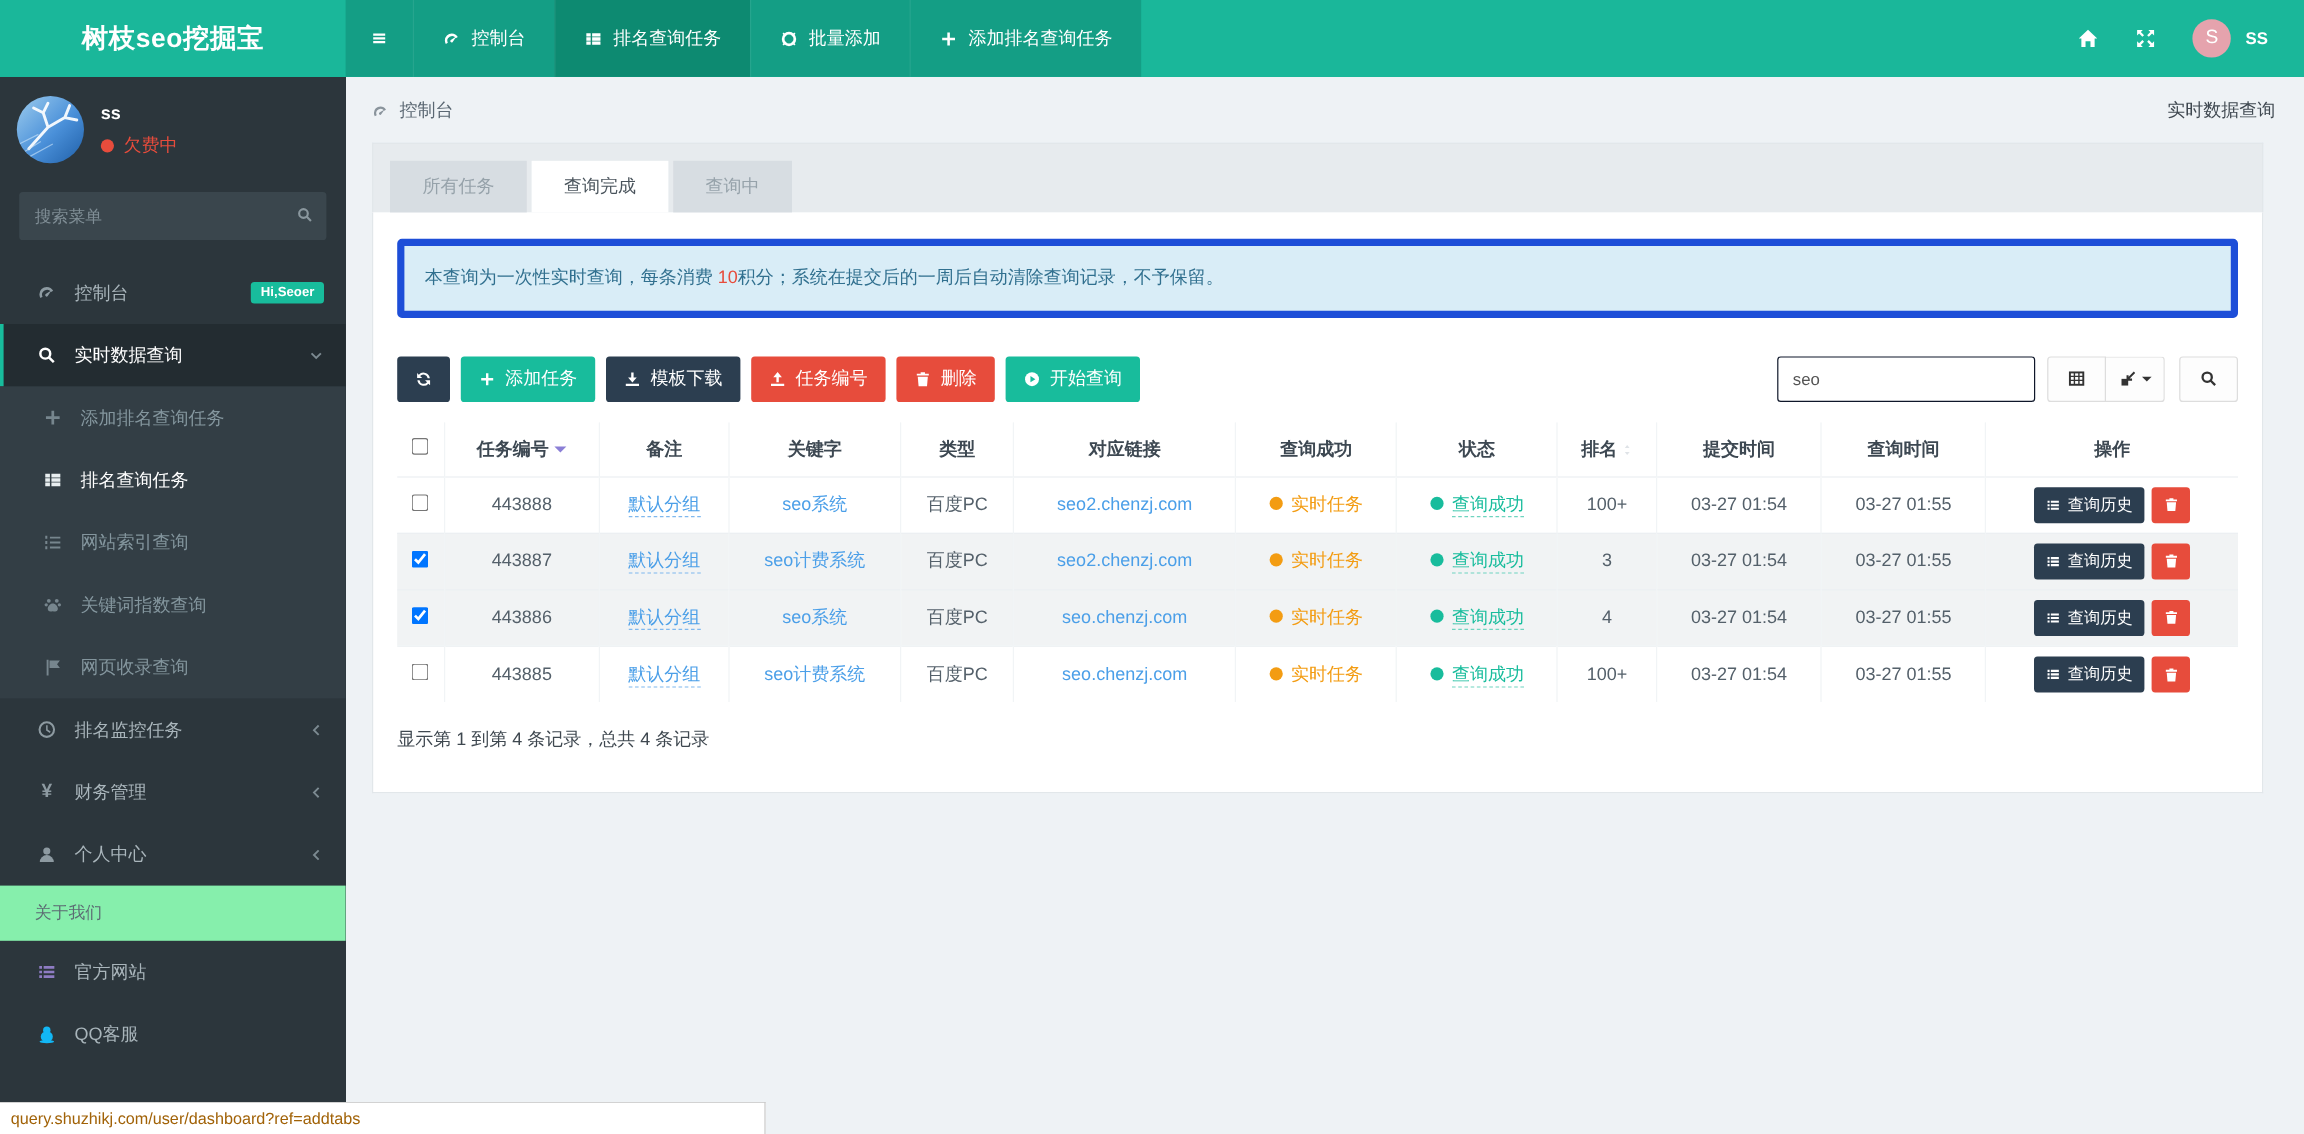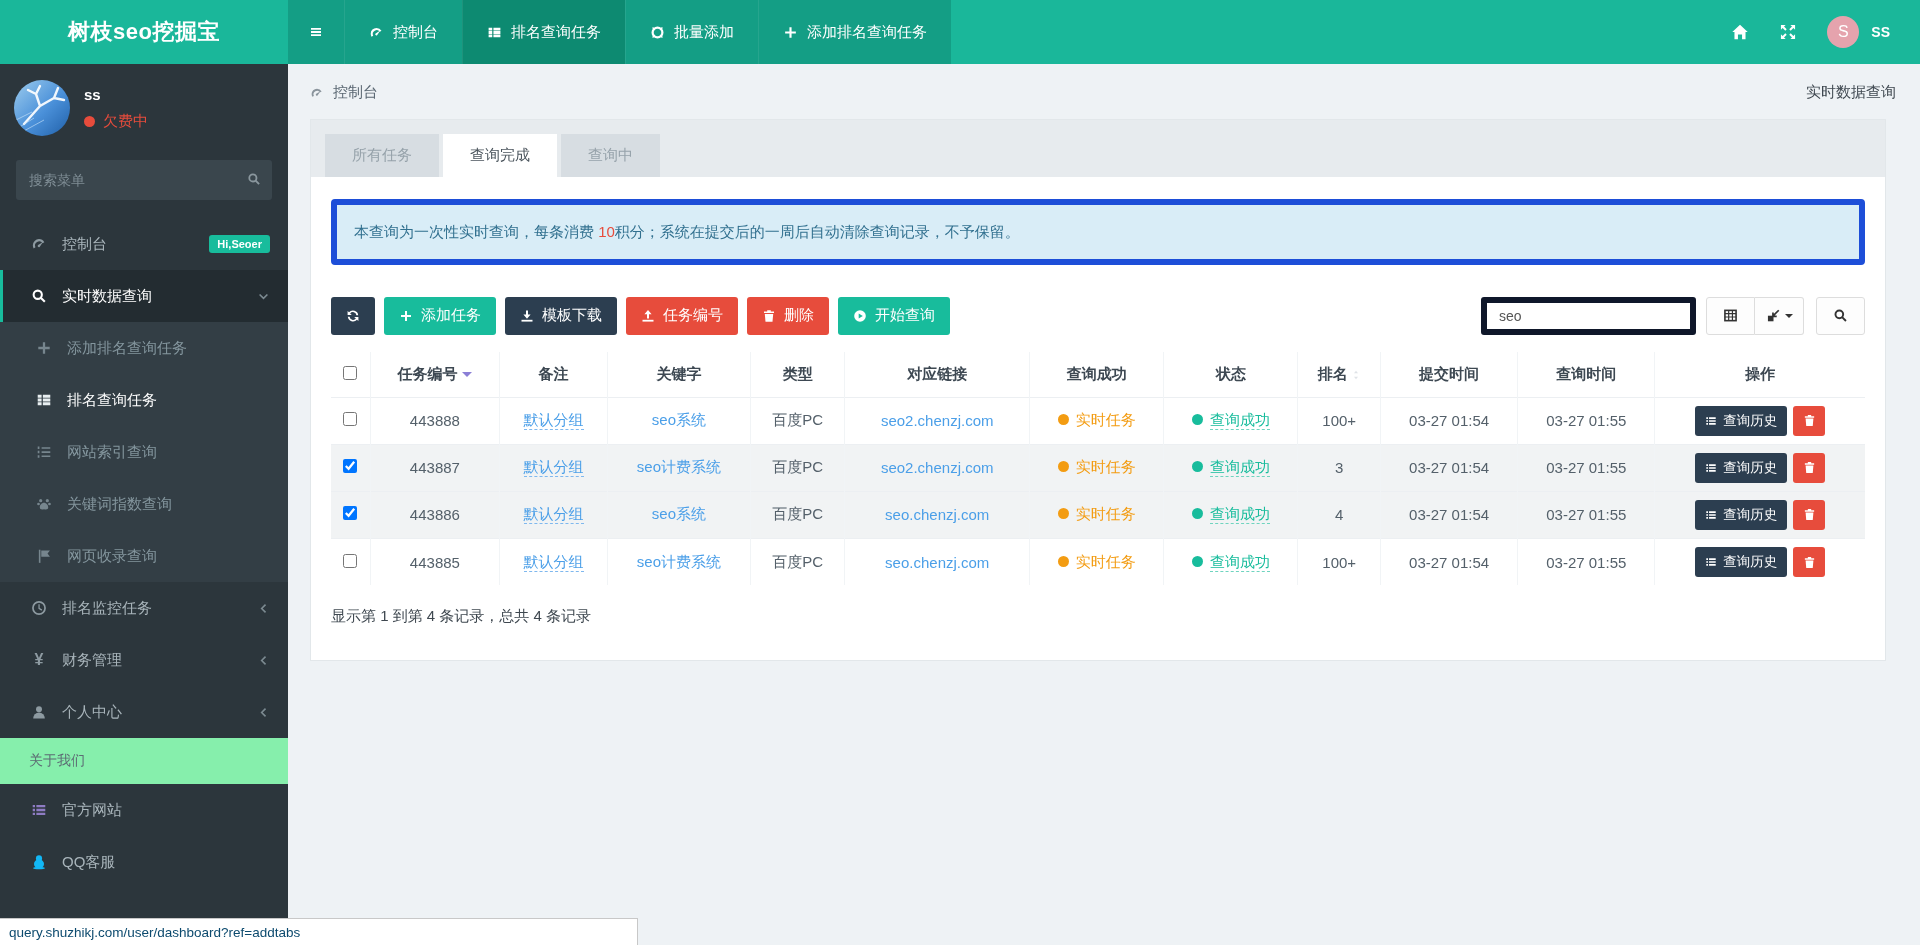--- a/index.html
+++ b/index.html
@@ -75,21 +75,21 @@
   .alert .num { color:#e74c3c; }
 
   .toolbar { display:flex; align-items:center; margin-top:32px; }
   .toolbar-left { display:flex; gap:9px; }
   .btn { height:38px; border:none; border-radius:3px; color:#fff; font-size:15px; display:inline-flex; align-items:center; gap:8px; padding:0 15px; font-family:inherit; }
   .btn .b-ic svg { width:14px; height:14px; }
   .btn-dark { background:#2c3e50; }
   .btn-green { background:#18bc9c; }
   .btn-red { background:#e74c3c; }
   .toolbar-right { margin-left:auto; display:flex; align-items:center; }
-  .search-input { width:215px; height:38px; border:6px solid #0f172a; border-radius:3px; padding:0 12px; font-size:14px; color:#555; font-family:inherit; }
+  .search-input { width:215px; height:38px; border:1px solid #0f172a; border-radius:3px; padding:0 12px; font-size:14px; color:#555; font-family:inherit; }
   .icon-btn { width:49px; height:38px; background:#fdfdfd; border:1px solid #ddd; display:inline-flex; align-items:center; justify-content:center; gap:4px; color:#333; }
   .icon-btn svg { width:15px; height:15px; }
   .btn-group { display:flex; margin-left:10px; }
   .btn-group .icon-btn:first-child { border-radius:3px 0 0 3px; }
   .btn-group .icon-btn:last-child { border-radius:0 3px 3px 0; border-left:none; }
   .icon-btn.single { border-radius:3px; margin-left:12px; }
   .caret { width:0; height:0; border:4px solid transparent; border-top-color:#333; margin-top:4px; }
 
   
   table.grid { width:100%; border-collapse:collapse; margin-top:17px; text-align:center; font-size:15px; }
@@ -106,21 +106,21 @@
   .sort-both svg { width:10px; height:12px; }
   .row-btn-history { background:#2c3e50; color:#fff; height:30px; padding:0 10px; border:none; border-radius:3px; display:inline-flex; align-items:center; gap:6px; font-size:13.5px; font-family:inherit; vertical-align:middle; }
   .row-btn-history svg { width:12px; height:12px; }
   .row-btn-del { background:#e74c3c; width:32px; height:30px; border:none; border-radius:3px; display:inline-flex; align-items:center; justify-content:center; color:#fff; margin-left:6px; vertical-align:middle; }
   .row-btn-del svg { width:13px; height:13px; }
   .grid input[type="checkbox"] { width:14px; height:14px; }
 
   .table-footer { margin-top:22px; color:#3f4850; font-size:15px; }
 
   
-  .statusbar { position:fixed; left:0; bottom:0; width:638px; height:27px; background:#fff; border:1px solid #c8c8c8; border-left:none; border-bottom:none; display:flex; align-items:center; padding:0 9px; font-size:13.5px; color:#0c4a6e; z-index:40; white-space:nowrap; overflow:hidden; }
+  .statusbar { position:fixed; left:0; bottom:0; width:638px; height:27px; background:#fff; border:1px solid #c8c8c8; border-left:none; border-bottom:none; display:flex; align-items:center; padding:0 9px; font-size:13.5px; color:#a16207; z-index:40; white-space:nowrap; overflow:hidden; }
 </style>
 </head>
 <body>
 
 <header class="navbar" data-interactable="false">
   <div class="brand" data-interactable="true">树枝seo挖掘宝</div>
   <div class="nav-strip" data-interactable="false">
     <div class="nav-toggle" data-interactable="true">
       <span data-interactable="false">
           <svg viewBox="0 0 14 14" width="14" height="14" fill="currentColor" aria-hidden="true">

